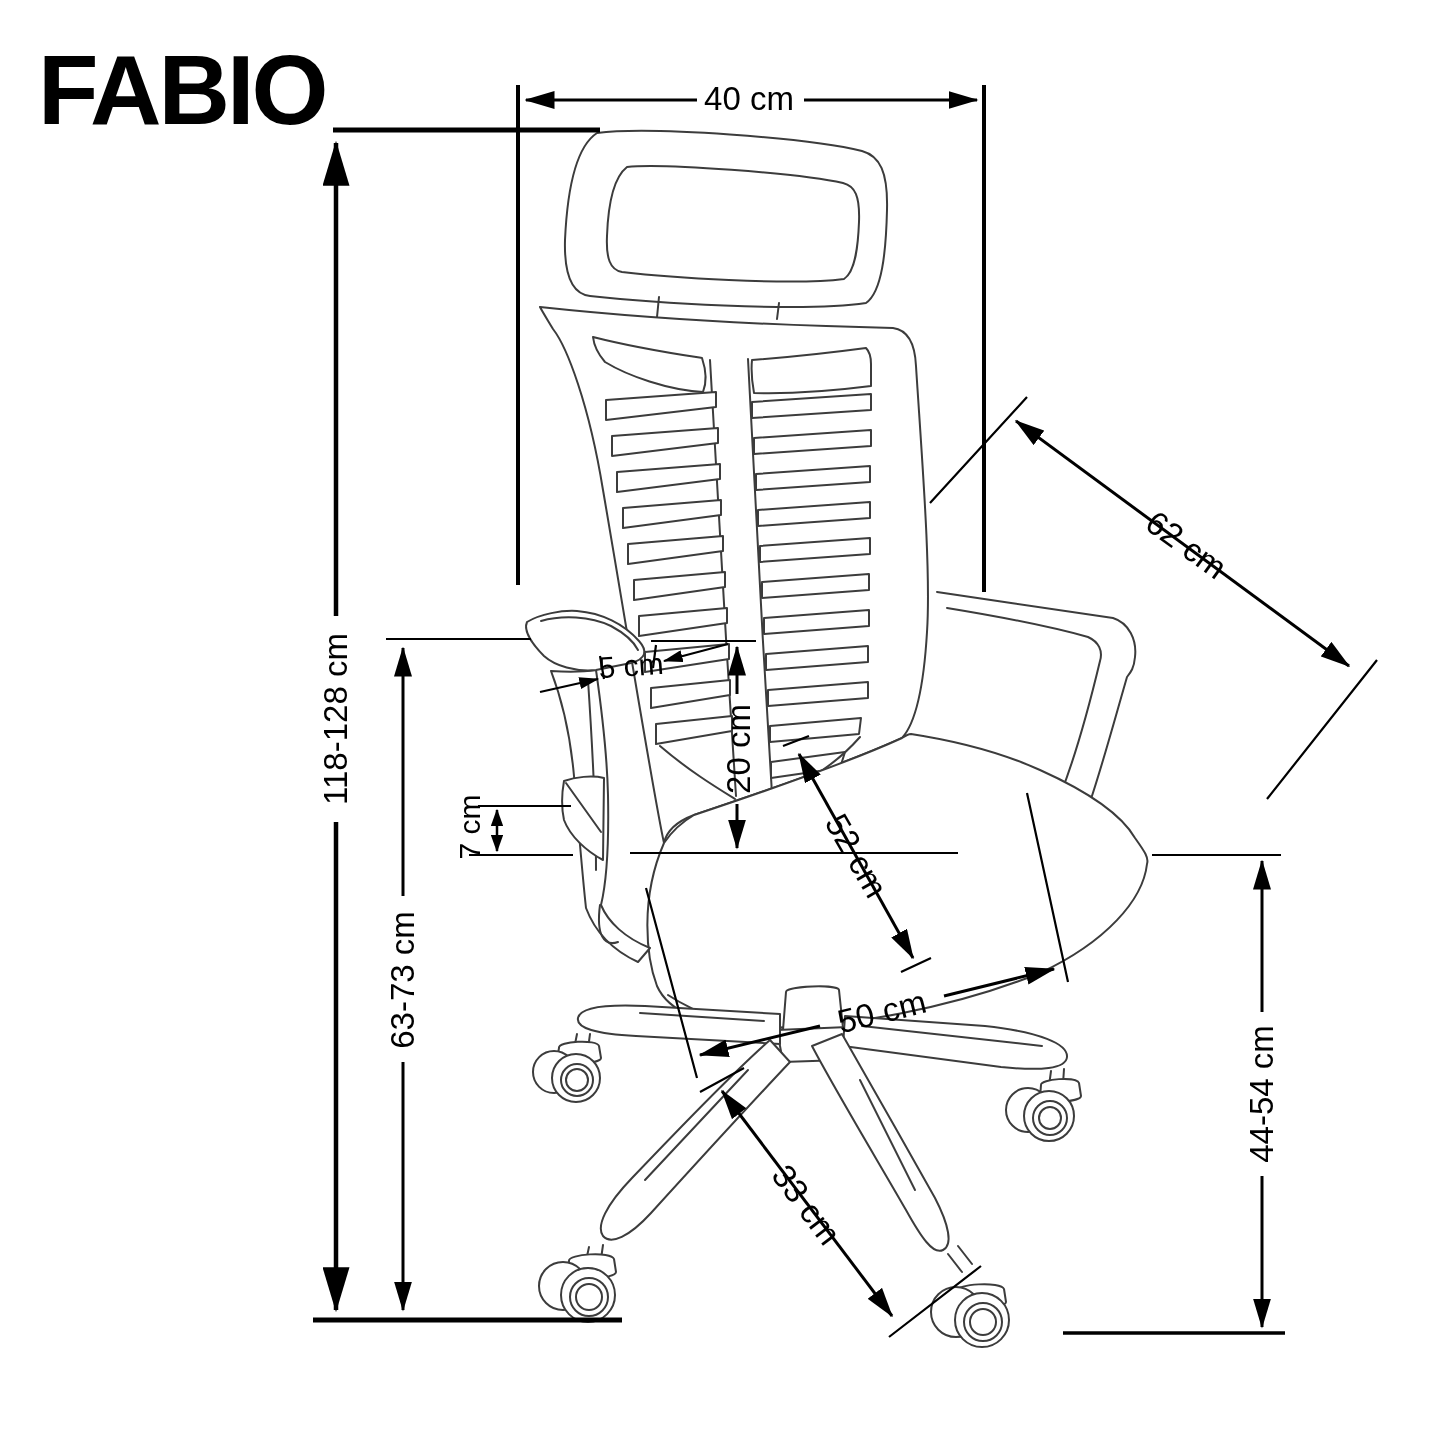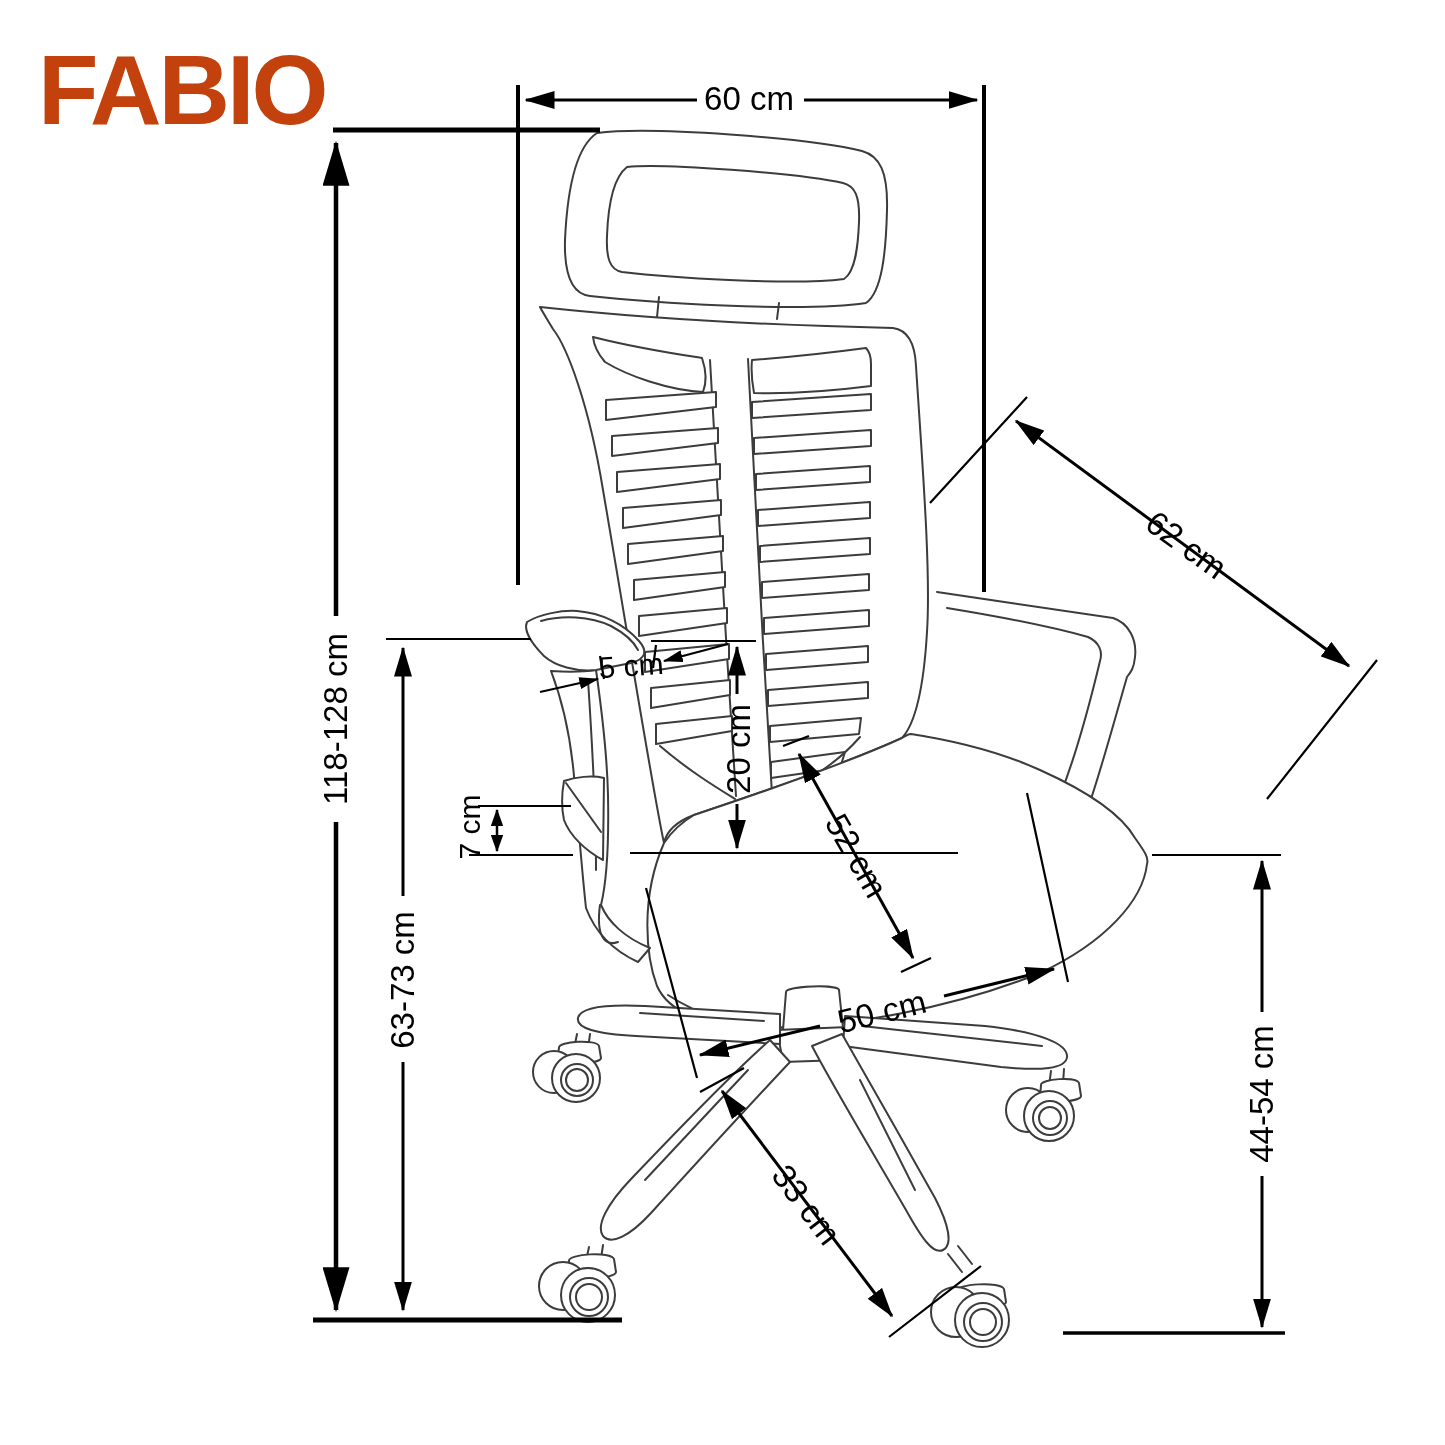--- a/index.html
+++ b/index.html
@@ -2,21 +2,21 @@
 <html><head>
 <meta charset="utf-8">
 <style>
   html,body{margin:0;padding:0;background:#fff;}
   body{width:1445px;height:1445px;position:relative;overflow:hidden;
        font-family:"Liberation Sans", sans-serif;}
   .stage{position:absolute;inset:0;width:1445px;height:1445px;}
   svg.drawing{position:absolute;left:0;top:0;}
   .page-title{
     position:absolute;left:38px;top:40px;
-    font-size:99px;font-weight:bold;letter-spacing:-3px;color:#c2410c;
+    font-size:99px;font-weight:bold;letter-spacing:-3px;color:#000000;
     line-height:1;
   }
   .dim-label{
     position:absolute;color:#000;font-size:33px;white-space:nowrap;
     transform:translate(-50%,-50%);
   }
   .dim-label.small{font-size:30px;}
   .rot-90{transform:translate(-50%,-50%) rotate(-90deg);}
   .rot36{transform:translate(-50%,-50%) rotate(36deg);}
   .rot60{transform:translate(-50%,-50%) rotate(60deg);}
@@ -205,21 +205,21 @@
       <path class="dim" stroke-width="3" marker-start="url(#arr)" marker-end="url(#arr)" d="M 722,1091 L 892,1316"></path>
 
       <path class="dim" stroke-width="2.2" d="M 1152,855 L 1281,855"></path>
       <path class="dim" stroke-width="3" marker-end="url(#arr)" d="M 1262,1012 L 1262,861"></path>
       <path class="dim" stroke-width="3" marker-end="url(#arr)" d="M 1262,1176 L 1262,1327"></path>
     </g>
   </svg>
 
   <div class="page-title">FABIO</div>
 
-  <div class="dim-label" style="left:749px;top:99px;">60 cm</div>
+  <div class="dim-label" style="left:749px;top:99px;">40 cm</div>
 
   <div class="dim-label rot36" style="left:1186px;top:545px;">62 cm</div>
 
   <div class="dim-label rot-90" style="left:336px;top:719px;">118-128 cm</div>
 
   <div class="dim-label rot-90" style="left:403px;top:980px;">63-73 cm</div>
 
   <div class="dim-label small rot-4" style="left:631px;top:666px;">5 cm</div>
 
   <div class="dim-label rot-90" style="left:739px;top:749px;">20 cm</div>

